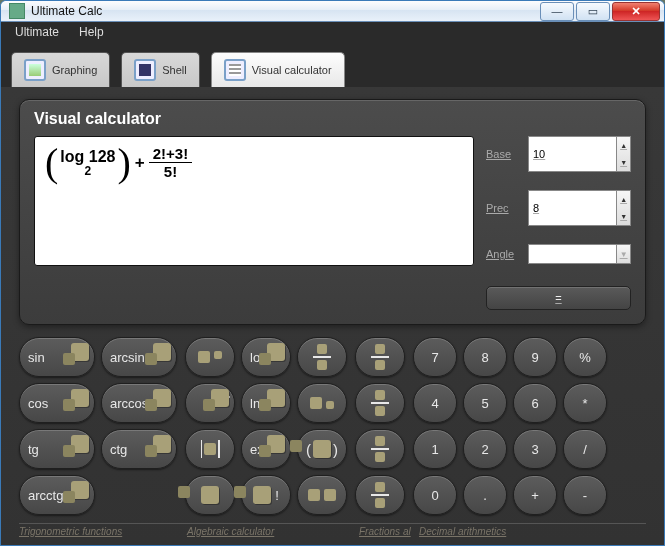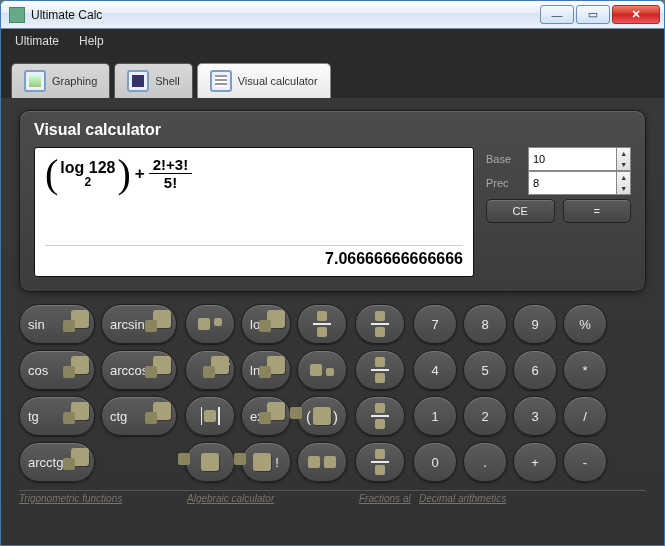--- a/index.html
+++ b/index.html
@@ -6,21 +6,21 @@
   body { background: #667766; width: 665px; height: 546px; overflow: hidden; }
   .window { width: 665px; height: 546px; background: #fff; border: 1px solid #3a7ab8; border-radius: 6px 6px 0 0; display: flex; flex-direction: column; }
   .titlebar { height: 28px; background: linear-gradient(#fdfdfe,#e6eef7 45%,#d7e4f2 46%,#e9f1fa); display: flex; align-items: center; padding: 0 4px 0 8px; border-bottom: 1px solid #6a8fb8; border-radius: 6px 6px 0 0;}
   .titlebar .app-icon { width:16px; height:16px; background:#6a8; border:1px solid #486; margin-right:6px; }
   .titlebar .title { font-size: 12px; color: #111; flex:1; }
   .titlebar .win-controls { display:flex; gap:2px; }
   .titlebar .win-btn { width:34px; height:19px; border:1px solid #6a8fb8; background:linear-gradient(#f6fafe,#d1e2f3); border-radius: 3px; display:flex; align-items:center; justify-content:center; font-size:11px; color:#345; cursor:default;}
   .titlebar .win-btn.close { width:48px; background:linear-gradient(#f08070,#d43a2a 45%,#c22 46%,#e55); border-color:#933; color:#fff; font-weight:bold;}
   .menubar { height:24px; background:#2a2a2a; display:flex; align-items:center; padding:0 6px; gap:4px;}
   .menubar .menu-item { color:#ddd; font-size:12px; padding:3px 8px; cursor:default;}
-  .tabstrip { background:#2a2a2a; padding:10px 10px 0 10px; display:flex; gap:4px; align-items:flex-end;}
+  .tabstrip { background:#2a2a2a; padding:10px 10px 0 10px; display:flex; gap:11px; align-items:flex-end;}
   .tab { display:flex; align-items:center; gap:6px; padding:6px 12px; font-size:11px; color:#333; background:linear-gradient(#fdfdfd,#e8e8e8); border:1px solid #888; border-bottom:none; border-radius:5px 5px 0 0; cursor:default;}
   .tab.inactive { background:linear-gradient(#d8d8d8,#c8c8c8); border-color:#555;}
   .tab .tab-icon { width:22px; height:22px; border:2px solid #7aa0c8; border-radius:3px; background:#eef; position:relative;}
   .tab .tab-icon.shell::after{content:"";position:absolute;inset:3px;background:#336;}
   .tab .tab-icon.calc::after{content:"";position:absolute;inset:3px;background:repeating-linear-gradient(#999,#999 2px,#fff 2px,#fff 4px);}
   .tab .tab-icon.graph::after{content:"";position:absolute;inset:3px;background:linear-gradient(#cfd,#9c7);}
   .content { flex:1; background:linear-gradient(#383838,#323232); padding:12px 18px 8px 18px; display:flex; flex-direction:column; }
   .panel { background:linear-gradient(#4c4c4c,#3c3c3c); border:1px solid #1a1a1a; border-radius:10px; padding:10px 14px 14px 14px; box-shadow:inset 0 1px 0 #666, 0 2px 6px rgba(0,0,0,.4);}
   .panel-title { color:#fff; font-size:16px; font-weight:bold; margin-bottom:8px;}
   .display-row { display:flex; gap:12px; }
@@ -28,25 +28,25 @@
   .expr-row { display:flex; align-items:center; font-size:16px; }
   .paren { font-size:40px; font-weight:normal; line-height:0.7; font-family: 'Times New Roman', serif;}
   .log-block { display:inline-flex; flex-direction:column; align-items:center; margin:0 2px;}
   .log-top { font-size:16px; }
   .log-sub { font-size:12px; margin-top:-2px;}
   .plus { font-size:17px; margin:0 4px;}
   .frac { display:inline-flex; flex-direction:column; align-items:center;}
   .frac .num { border-bottom:1.5px solid #000; padding:0 4px; font-size:15px;}
   .frac .den { padding:0 4px; font-size:15px;}
   .display .result-line { margin-top:auto; border-top:1px solid #ccc; padding-top:4px; text-align:right; font-size:16px;}
-  .side-controls { flex:1; display:flex; flex-direction:column; gap:0; color:#aaa; font-size:11px;}
+  .side-controls { flex:1; display:flex; flex-direction:column; gap:18px; color:#aaa; font-size:11px;text-decoration:underline;}
   .side-row { display:flex; align-items:center; gap:8px;}
   .side-row label { width:34px;}
   .spin { flex:1; display:flex; }
-  .spin input { width:100%; border:1px solid #888; background:#fff; font-size:11px; padding:2px 4px; height:24px;}
+  .spin input { width:100%; border:1px solid #888; background:#fff; font-size:11px; padding:2px 4px; height:36px;}
   .spin .arrows { width:16px; background:linear-gradient(#f6f6f6,#ddd); border:1px solid #888; border-left:none; display:flex; flex-direction:column;}
   .spin .arrows span { flex:1; font-size:7px; display:flex; align-items:center; justify-content:center; color:#333;}
   .combo { flex:1; display:flex;}
   .combo input { width:100%; border:1px solid #888; background:#fff; height:20px; font-size:11px; padding:2px 4px;}
   .combo .dd { width:16px; background:linear-gradient(#f6f6f6,#ddd); border:1px solid #888; border-left:none; display:flex; align-items:center; justify-content:center; font-size:8px;}
   .btn-row { display:flex; gap:8px; margin-top:4px;}
   .sbtn { flex:1; height:24px; background:linear-gradient(#5a5a5a,#444); border:1px solid #222; border-radius:5px; color:#eee; font-size:11px; display:flex; align-items:center; justify-content:center; box-shadow:inset 0 1px 0 rgba(255,255,255,.15); cursor:default;}
   .keypad { margin-top:12px; display:flex; gap:8px;}
   .key-section { display:grid; gap:6px;}
   .sec-trig { grid-template-columns: repeat(2, 76px); grid-template-rows: repeat(4, 40px);}
@@ -116,21 +116,20 @@
               <span class="log-top"><span>log</span>&nbsp;<span>128</span></span>
               <span class="log-sub">2</span>
             </span>
             <span class="paren">)</span>
             <span class="plus">+</span>
             <span class="frac">
               <span class="num">2!+3!</span>
               <span class="den">5!</span>
             </span>
           </div>
-          <div class="result-line">7.06666666666666</div>
         </div>
         <div class="side-controls">
           <div class="side-row">
             <label>Base</label>
             <div class="spin">
               <input value="10" style="">
               <div class="arrows">
                   <span>▲</span>
                   <span>▼</span>
                 </div>
@@ -139,22 +138,28 @@
           <div class="side-row">
             <label>Prec</label>
             <div class="spin">
               <input value="8" style="">
               <div class="arrows">
                   <span>▲</span>
                   <span>▼</span>
                 </div>
             </div>
           </div>
+          <div class="side-row">
+            <label>Angle</label>
+            <div class="combo">
+              <input value="" style="">
+              <div class="dd">▼</div>
+            </div>
+          </div>
           <div class="btn-row">
-            <div class="sbtn">CE</div>
             <div class="sbtn">=</div>
           </div>
         </div>
       </div>
     </div>
 
     <div class="keypad">
       <div class="key-section sec-trig">
         <div class="key">
             <span>sin</span>

